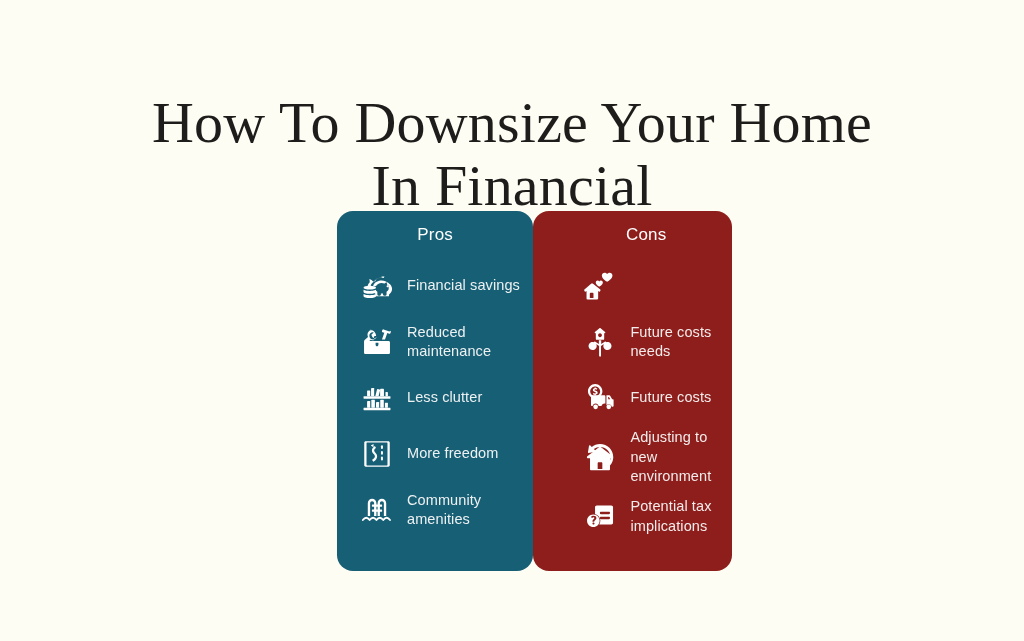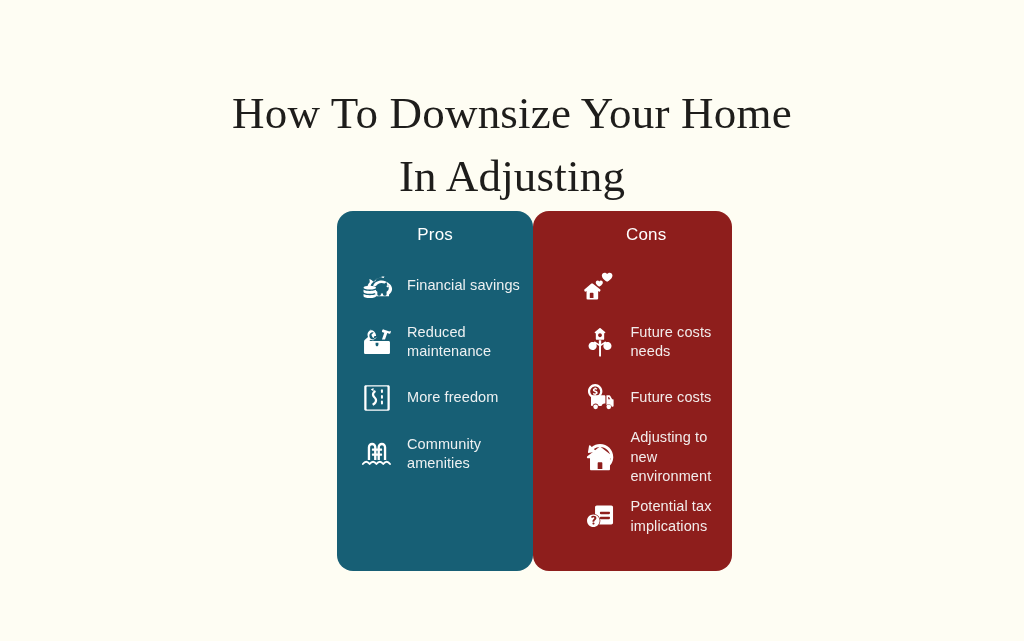--- a/index.html
+++ b/index.html
@@ -18,21 +18,21 @@
     height: 641px;
     background: #fefdf3;
   }
   #page-title {
     position: absolute;
     top: 52px;
     left: 0;
     width: 1024px;
     text-align: center;
     font-family: "Liberation Serif", "DejaVu Serif", serif;
-    font-size: 45px;
+    font-size: 58px;
     line-height: 63px;
     font-weight: 400;
     color: #1e1d1b;
     letter-spacing: 0.2px;
   }
   #page-title .title-line {
     display: block;
   }
 
   #cards {
@@ -103,21 +103,21 @@
 
   .card-pros .card-list li:nth-child(1) { margin-top: 0px; }
 </style>
 </head>
 <body>
 
 <div id="infographic">
 
   <h1 id="page-title">
     <span class="title-line">How To Downsize Your Home</span>
-    <span class="title-line">In Adjusting</span>
+    <span class="title-line">In Financial</span>
   </h1>
 
   <div id="cards">
 
     <div class="card card-pros">
       <div class="card-title">Pros</div>
       <ul class="card-list">
 
         <li>
           <span class="li-icon">
@@ -136,20 +136,39 @@
           <span class="li-icon">
             <svg viewBox="0 0 48 48" aria-hidden="true">
               <path d="M17.6 6.8c-3.9 0-7 3.1-7 7 0 1.1.2 2.1.7 3L6.6 21c-1 1-1 2.6 0 3.6l.5.5c1 1 2.6 1 3.6 0l4.2-4.2c.8.3 1.7.5 2.6.5.8 0 1.6-.1 2.3-.4V17c0-.8.7-1.5 1.5-1.5h1.5c-.2-4.8-4.2-8.7-9.2-8.7zm0 3.5c.6 0 1.2.1 1.7.3l-3.3 3.3 1.6 3.5 3.5 1.6 2.5-2.5c-.6 2.2-2.7 3.8-5.1 3.8-2.9 0-5.3-2.4-5.3-5.3s2.4-4.7 4.4-4.7z"></path>
               <path d="M41.6 9.2l-8.4-3c-.6-.2-1.3.1-1.6.7l-.6 1.6c-.2.6.1 1.3.7 1.6l2.6.9-3.3 9.5h4.3l3.2-9.2 2.8 1c.6.2 1.3-.1 1.6-.7l.6-1.6c.2-.8-.1-1.5-.7-1.8z"></path>
               <path d="M40.3 22.5H7.7c-1.1 0-2 .9-2 2V39c0 1.1.9 2 2 2h32.6c1.1 0 2-.9 2-2V24.5c0-1.1-.9-2-2-2zM26 27.5c0 1.4-.9 2.5-2 2.5s-2-1.1-2-2.5v-2.5h4v2.5z"></path>
             </svg>
           </span>
           <span class="li-label">Reduced maintenance</span>
         </li>
 
+        <li>
+          <span class="li-icon">
+            <svg viewBox="0 0 48 48" aria-hidden="true">
+              <rect x="5" y="21.4" width="38" height="3.6" rx="0.6"></rect>
+              <rect x="5" y="37.6" width="38" height="3.6" rx="0.6"></rect>
+              <rect x="10" y="13.4" width="4.4" height="8" rx="0.6"></rect>
+              <rect x="15.6" y="10" width="4.4" height="11.4" rx="0.6"></rect>
+              <path d="M21.6 21.4l2.4-9.4c.1-.5.6-.8 1.1-.7l2.6.7c.5.1.8.6.7 1.1l-2.2 8.3h-4.6z"></path>
+              <path d="M28.4 21.4V12c0-.6.4-1 1-1h3.4c.6 0 1 .4 1 1v9.4h-5.4z"></path>
+              <rect x="36" y="15.6" width="3.4" height="5.8" rx="0.6"></rect>
+              <rect x="10" y="28.4" width="4.4" height="9.2" rx="0.6"></rect>
+              <rect x="16" y="26.4" width="5" height="11.2" rx="0.6"></rect>
+              <rect x="22.6" y="29.6" width="4.4" height="8" rx="0.6"></rect>
+              <rect x="28.6" y="26.4" width="5" height="11.2" rx="0.6"></rect>
+              <rect x="35.2" y="30.6" width="4.2" height="7" rx="0.6"></rect>
+            </svg>
+          </span>
+          <span class="li-label">Less clutter</span>
+        </li>
 
         <li>
           <span class="li-icon">
             <svg viewBox="0 0 48 48" aria-hidden="true">
               <path d="M40 6H8c-1.1 0-2 .9-2 2v32c0 1.1.9 2 2 2h32c1.1 0 2-.9 2-2V8c0-1.1-.9-2-2-2zm-1.2 33.4c0 .4-.3.7-.7.7H9.9c-.4 0-.7-.3-.7-.7V8.6c0-.4.3-.7.7-.7h28.2c.4 0 .7.3.7.7v30.8z"></path>
               <path d="M21 12.8c-2.6 1.6-4.2 3.7-4.2 6.3 0 2.3 1.2 3.7 2.4 4.9 1.1 1.1 1.8 1.9 1.8 3.2 0 1.7-1.2 3.3-3.3 4.6l-.7.4 1.7 2.8.7-.4c3-1.8 4.8-4.4 4.8-7.4 0-2.5-1.3-3.9-2.5-5.1-1.1-1.1-1.7-1.8-1.7-3 0-1.2.8-2.4 2.6-3.5l-1.6-2.8z"></path>
               <path d="M18.4 10.1l-2.7 1.6c-.3.2-.3.6 0 .8l2.7 1.6c.3.2.7 0 .7-.4v-3.2c0-.4-.4-.6-.7-.4z"></path>
               <rect x="29.6" y="11.5" width="2.8" height="5.4" rx="1.4"></rect>
               <rect x="29.6" y="19.6" width="2.8" height="5.4" rx="1.4"></rect>
               <rect x="29.6" y="27.7" width="2.8" height="5.4" rx="1.4"></rect>

